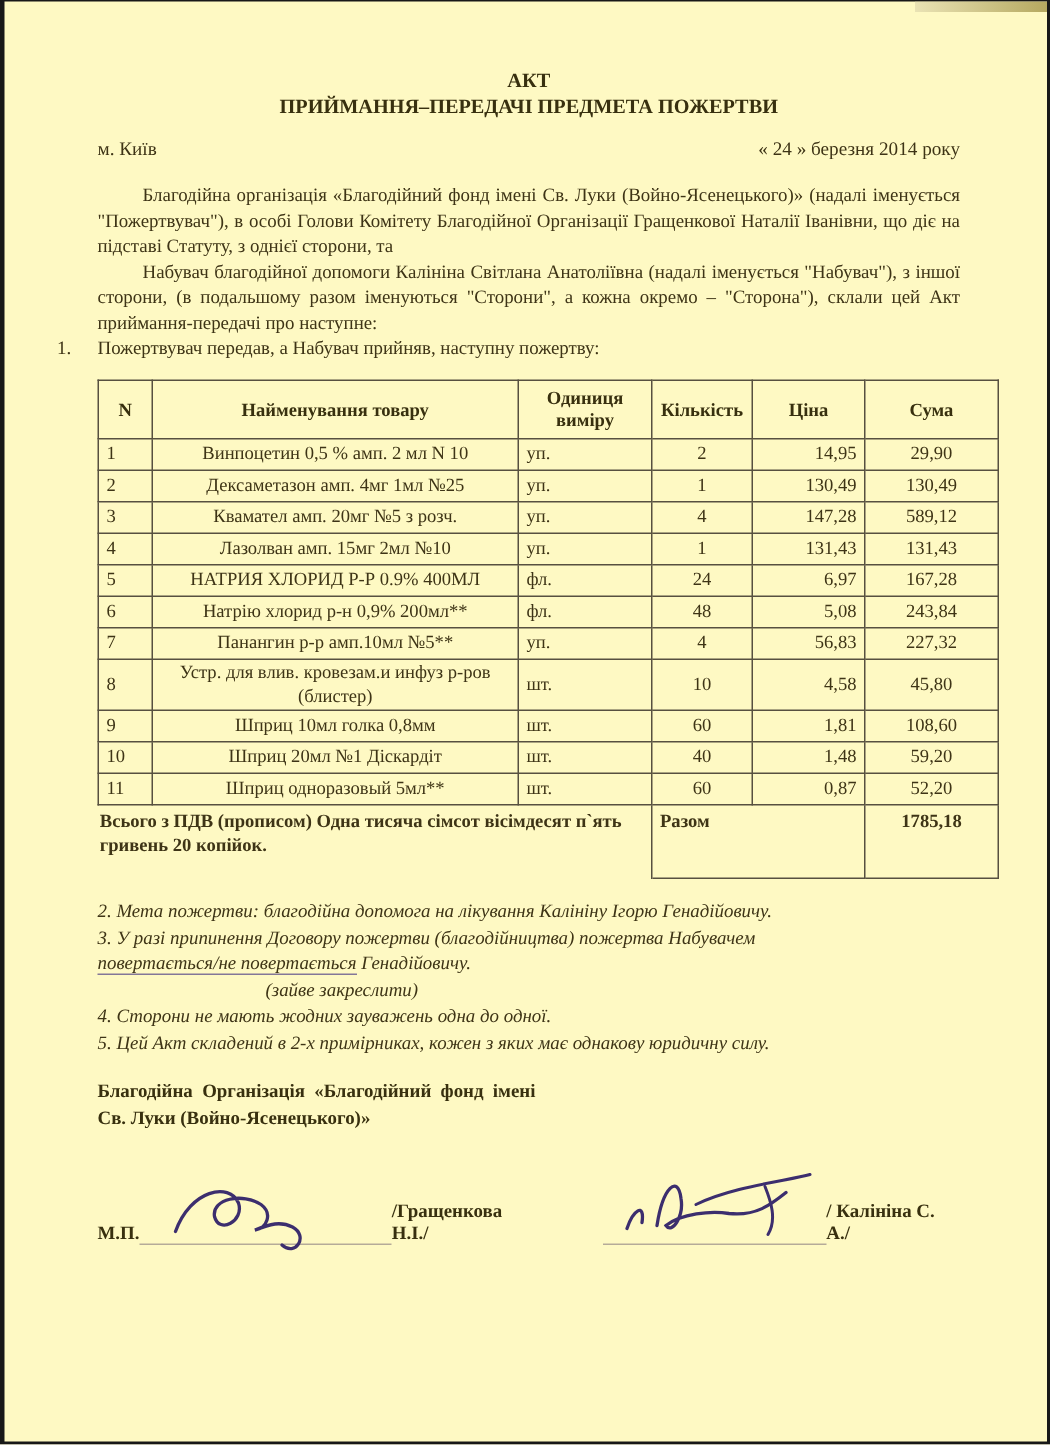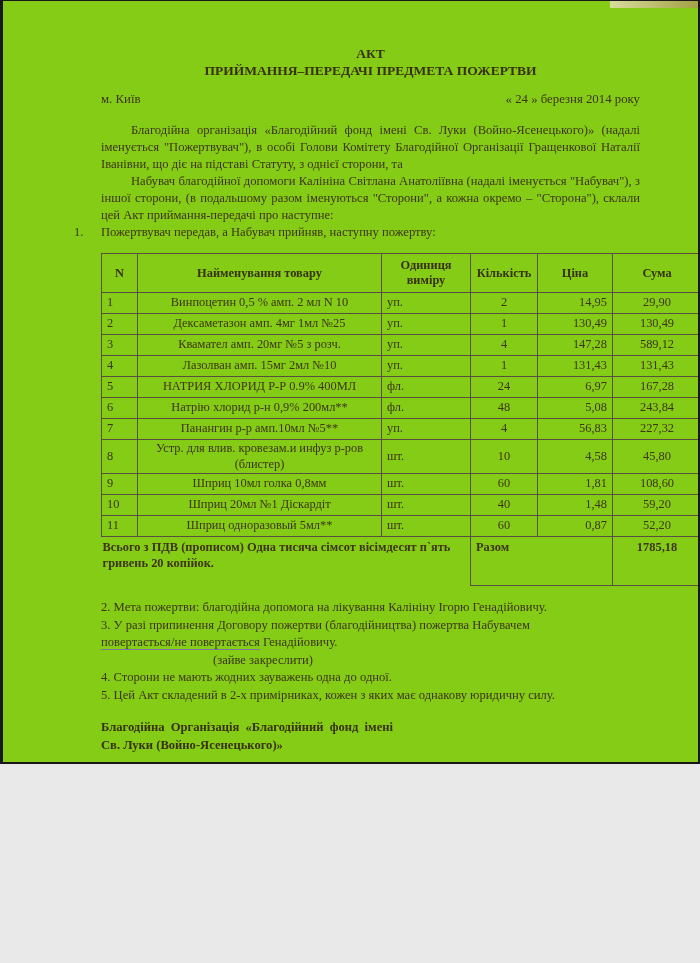--- a/index.html
+++ b/index.html
@@ -1,27 +1,26 @@
 <!DOCTYPE html>
 <html><head>
 <meta charset="utf-8">
 <style>
   html,body{margin:0;padding:0;background:#e9e9e9;}
   .page{
     position:relative;
-    width:700px;height:764px;
+    width:700px;height:963px;
     box-sizing:border-box;
-    background:#84cc16;
+    background:#fef9c3;
     border:2px solid #181818;
     border-left-width:3px;
     border-top-width:1px;
     font-family:"Liberation Serif", serif;
     color:#3e3416;
     overflow:hidden;
-    padding-left:36px;
   }
   .smudge{position:absolute;top:0;right:0;width:88px;height:7px;
     background:linear-gradient(90deg,#e6dfb2,#a89a4e);opacity:.85;}
   .content{padding:44px 58px 0 62px;}
   .title{ text-align:center;font-weight:bold;font-size:13.5px;line-height:17px;color:#38300f;}
   .cityline{display:flex;justify-content:space-between;margin-top:13px;font-size:12.8px;}
   .preamble{margin-top:15px;}
   .para{margin:0;text-indent:30px;text-align:justify;font-size:12.6px;line-height:17px;}
   .numbered{display:flex;margin-left:-27px;font-size:12.6px;line-height:17px;}
   .numbered .num{width:27px;flex:0 0 27px;}
@@ -46,21 +45,21 @@
   .total-label{
     border-left:hidden !important;border-bottom:hidden !important;
     font-weight:bold;font-size:12.8px;line-height:19px;
     vertical-align:top;text-align:left;padding:3px 14px 3px 1px !important;
     color:#38300f;
   }
   .total-word{font-weight:bold;vertical-align:top;text-align:left;height:44px !important;
     padding-top:3px !important;color:#38300f;}
   .total-value{font-weight:bold;vertical-align:top;text-align:center;height:44px !important;
     padding-top:3px !important;color:#38300f;}
-  .clauses{margin-top:13px;font-size:12.6px;line-height:17.5px;}
+  .clauses{margin-top:13px;font-size:12.6px;line-height:17.5px;font-style:italic;}
   .clauses p{margin:0;}
   .underline-phrase{border-bottom:1px solid #837798;}
   .note{padding-left:112px;}
   .sig-titles{display:flex;margin-top:22px;font-weight:bold;font-size:12.8px;color:#38300f;}
   .sig-titles .left{width:307px;flex:0 0 307px;}
   .sig-orgs{display:flex;margin-top:15px;font-weight:bold;font-size:12.6px;line-height:17.5px;color:#38300f;}
   .sig-orgs .left{width:292px;flex:0 0 292px;text-align:justify;margin-right:15px;}
   .sig-row{display:flex;align-items:flex-end;margin-top:46px;font-weight:bold;font-size:12.6px;color:#38300f;}
   .mp-label{flex:0 0 auto;}
   .sig-line{position:relative;display:inline-block;height:14px;border-bottom:1px solid #b5ab99;}

